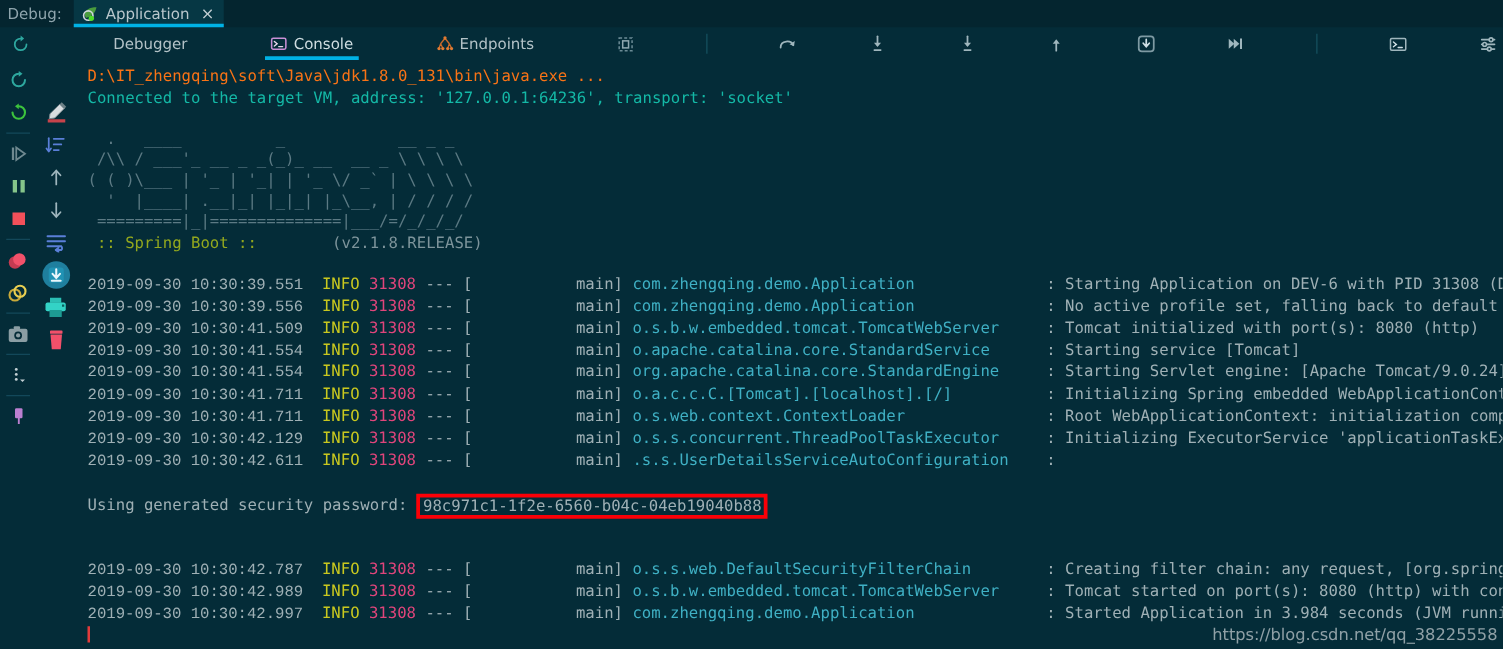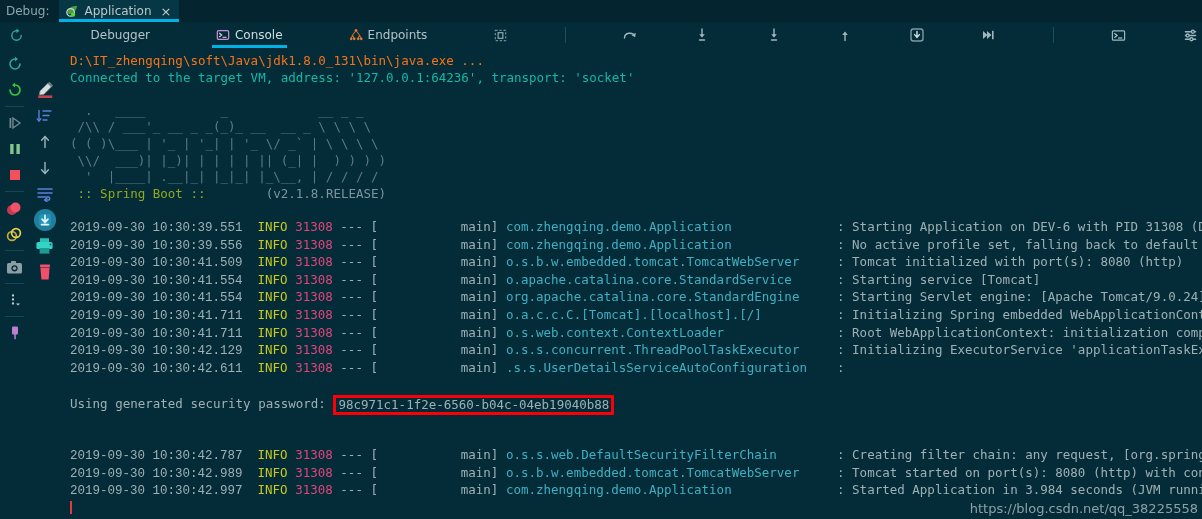--- a/index.html
+++ b/index.html
@@ -467,22 +467,22 @@
     </div>
 
     <div class="console">
       <div class="cline c-cmd">D:\IT_zhengqing\soft\Java\jdk1.8.0_131\bin\java.exe ...</div>
       <div class="cline c-dim">Connected to the target VM, address: '127.0.0.1:64236', transport: 'socket'</div>
       <div class="blank"></div>
 
       <div class="cline c-banner">  .   ____          _            __ _ _</div>
       <div class="cline c-banner"> /\\ / ___'_ __ _ _(_)_ __  __ _ \ \ \ \</div>
       <div class="cline c-banner">( ( )\___ | '_ | '_| | '_ \/ _` | \ \ \ \</div>
-      <div class="cline c-banner"> \\/  ___)| |_)| | | | | || (_| |  ) ) ) )</div>
       <div class="cline c-banner">  '  |____| .__|_| |_|_| |_\__, | / / / /</div>
+      <div class="cline c-banner"> =========|_|==============|___/=/_/_/_/</div>
       <div class="cline"><span class="c-spring"> :: Spring Boot :: </span><span class="c-ver">       (v2.1.8.RELEASE)</span></div>
 
       <div class="blank"></div>
 
       <div id="log-block-1">
           <div class="cline"><span class="c-time">2019-09-30 10:30:39.551  </span><span class="c-info">INFO </span><span class="c-pid">31308 </span><span class="c-dash">--- [</span><span class="c-thread">           main] </span><span class="c-logger">com.zhengqing.demo.Application              </span><span class="c-msg">: Starting Application on DEV-6 with PID 31308 (D:\IT_zhengqing</span></div>
           <div class="cline"><span class="c-time">2019-09-30 10:30:39.556  </span><span class="c-info">INFO </span><span class="c-pid">31308 </span><span class="c-dash">--- [</span><span class="c-thread">           main] </span><span class="c-logger">com.zhengqing.demo.Application              </span><span class="c-msg">: No active profile set, falling back to default profiles: defa</span></div>
           <div class="cline"><span class="c-time">2019-09-30 10:30:41.509  </span><span class="c-info">INFO </span><span class="c-pid">31308 </span><span class="c-dash">--- [</span><span class="c-thread">           main] </span><span class="c-logger">o.s.b.w.embedded.tomcat.TomcatWebServer     </span><span class="c-msg">: Tomcat initialized with port(s): 8080 (http)</span></div>
           <div class="cline"><span class="c-time">2019-09-30 10:30:41.554  </span><span class="c-info">INFO </span><span class="c-pid">31308 </span><span class="c-dash">--- [</span><span class="c-thread">           main] </span><span class="c-logger">o.apache.catalina.core.StandardService      </span><span class="c-msg">: Starting service [Tomcat]</span></div>
           <div class="cline"><span class="c-time">2019-09-30 10:30:41.554  </span><span class="c-info">INFO </span><span class="c-pid">31308 </span><span class="c-dash">--- [</span><span class="c-thread">           main] </span><span class="c-logger">org.apache.catalina.core.StandardEngine     </span><span class="c-msg">: Starting Servlet engine: [Apache Tomcat/9.0.24]</span></div>

